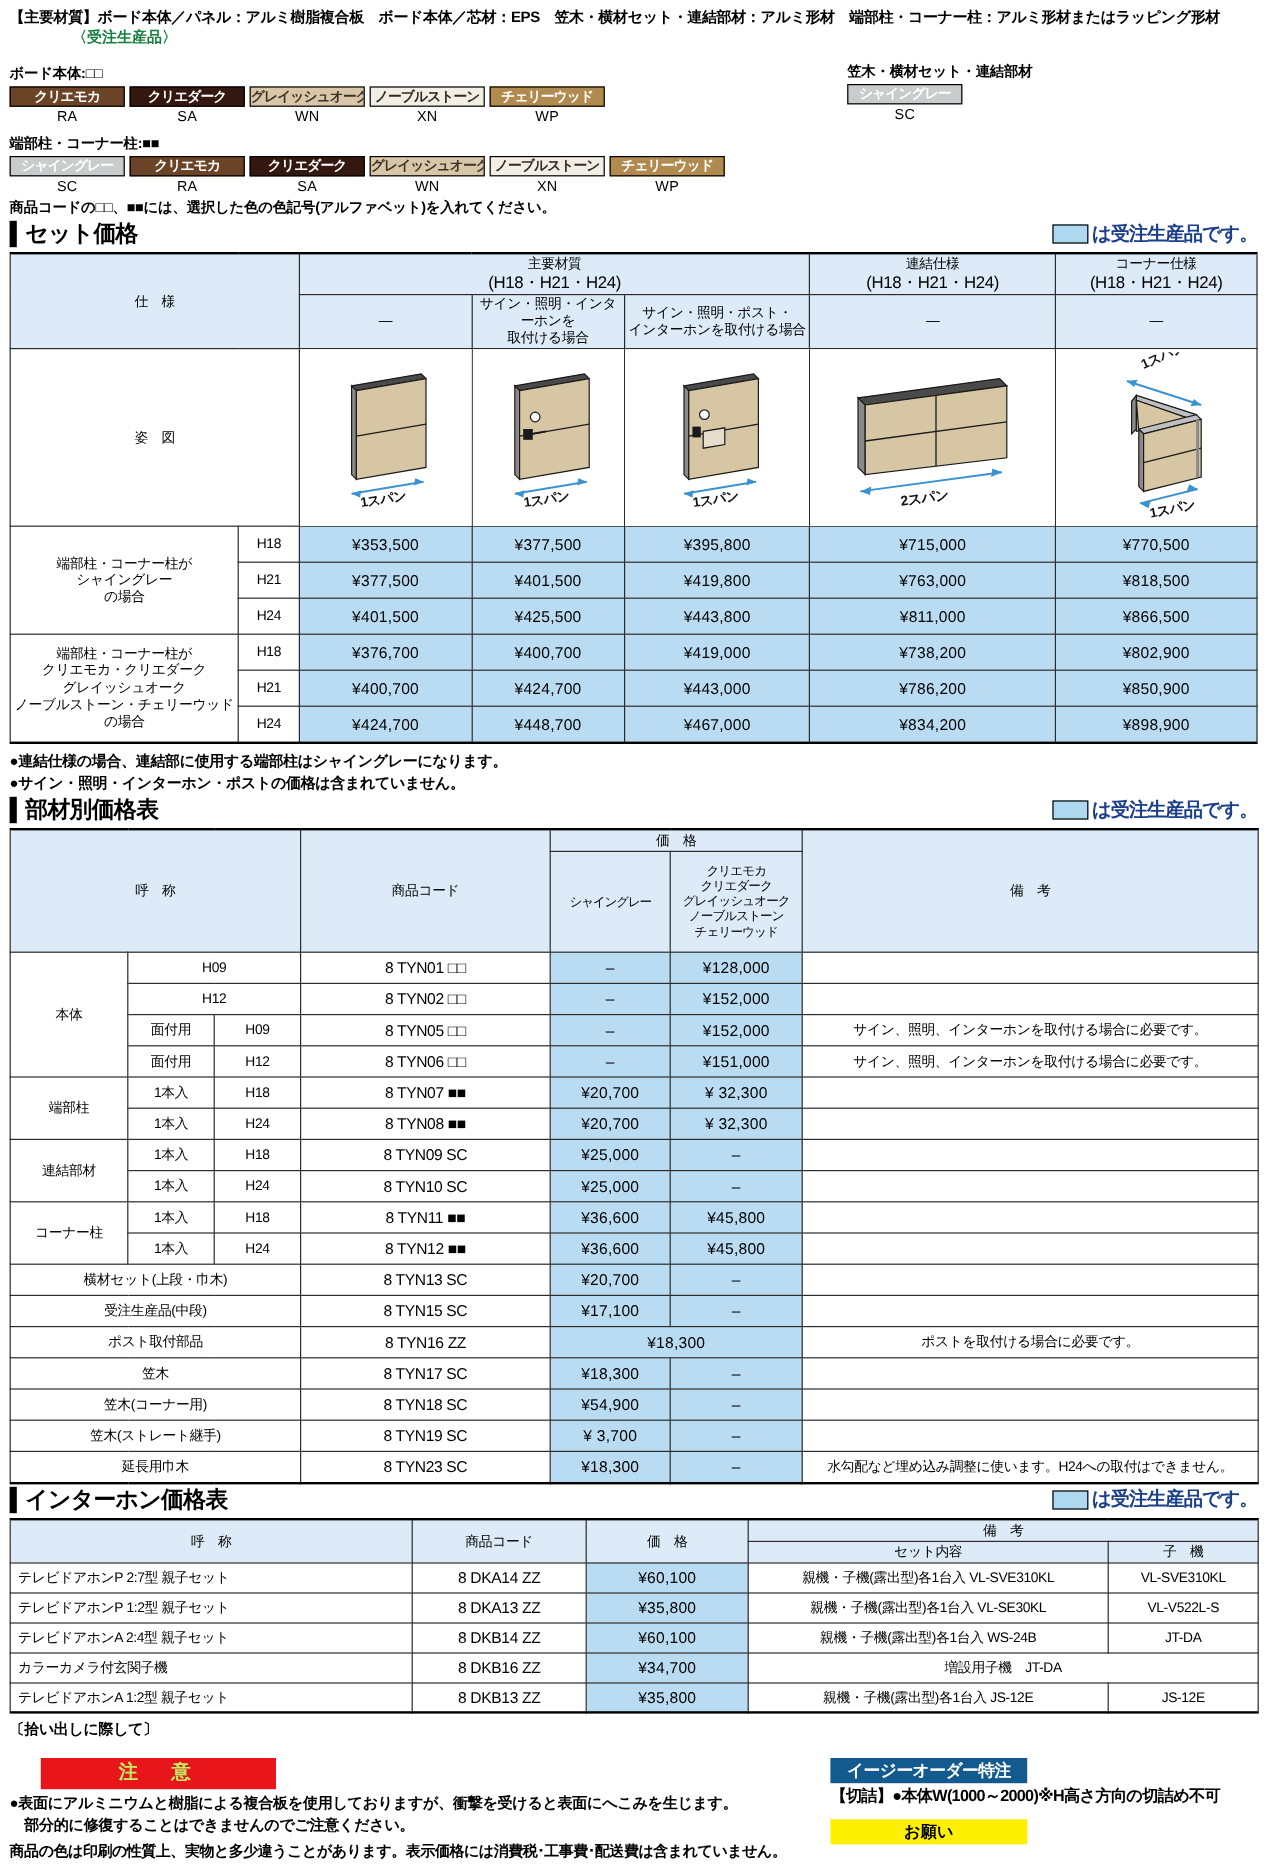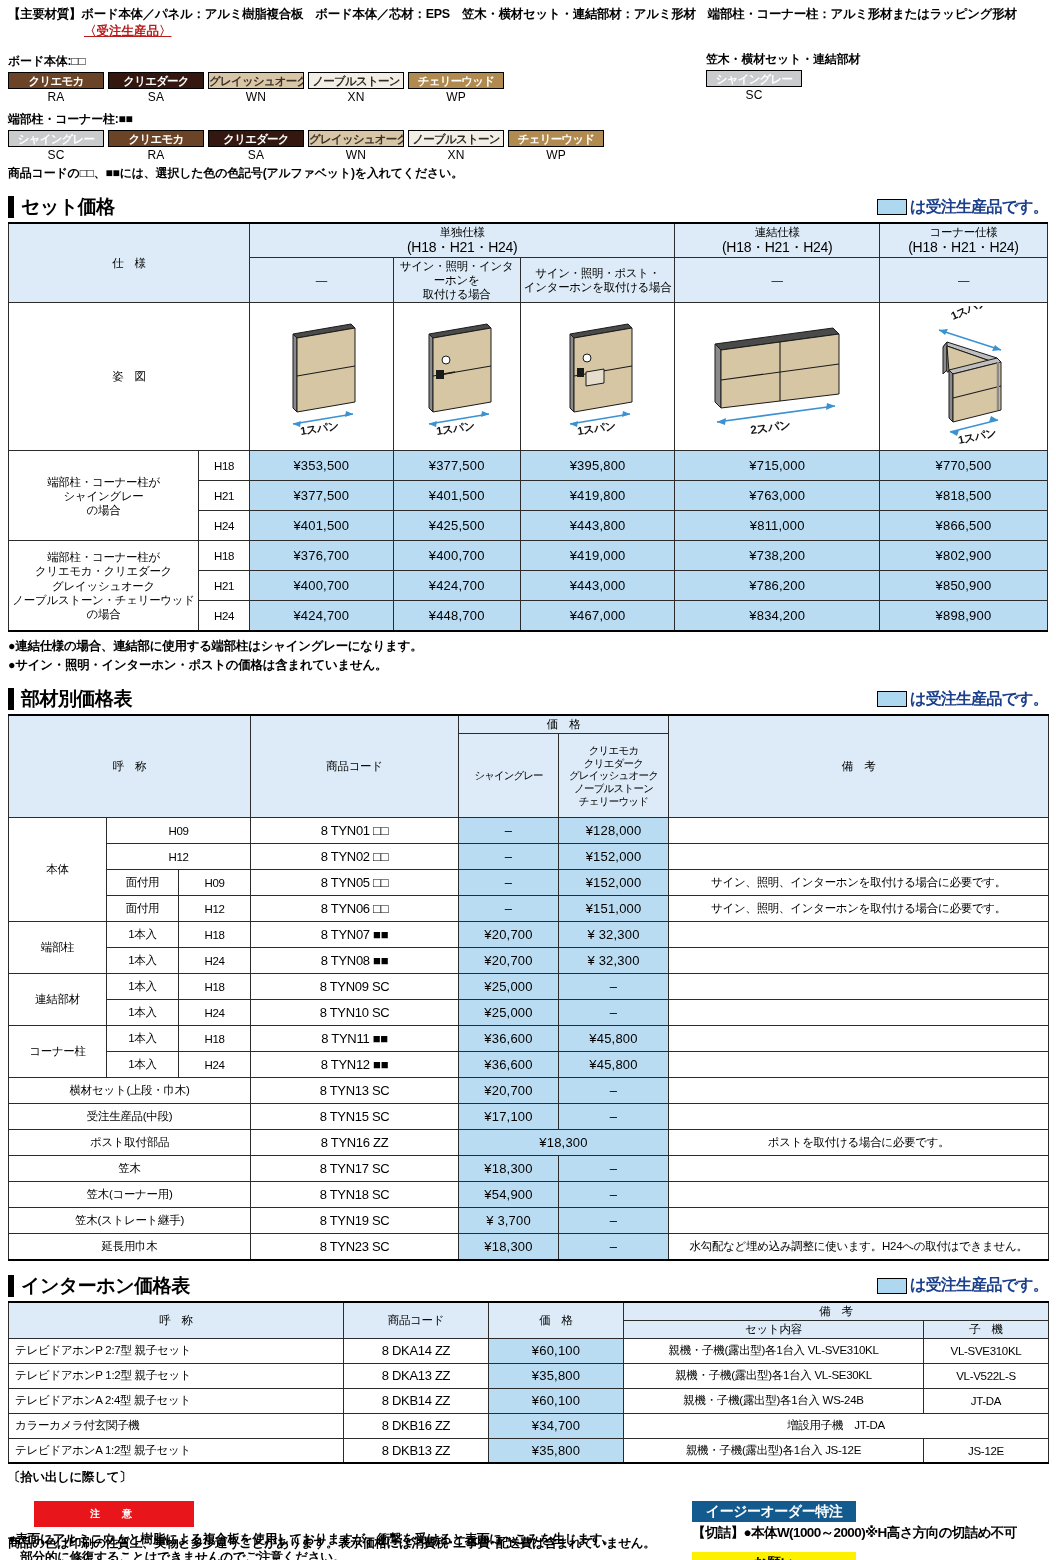--- a/index.html
+++ b/index.html
@@ -10,39 +10,39 @@
     font-family:"Liberation Sans","DejaVu Sans",sans-serif;
     color:#000;
     font-size:11px;
     position:relative;
     overflow:hidden;
   }
   .page { position:relative; width:1056px; height:1560px; padding:0 8px; }
 
   
   .mat-line { font-size:12.5px; font-weight:bold; letter-spacing:-0.3px; white-space:nowrap; line-height:1.35; }
-  .mat-sub { font-size:12.5px; font-weight:bold; color:#b91c1c; margin-left:76px; line-height:1.3;text-decoration:underline; }
+  .mat-sub { font-size:12.5px; font-weight:bold; color:#15803d; margin-left:52px; line-height:1.3; }
 
   .sw-head { font-size:12px; font-weight:bold; margin-top:7px; margin-bottom:2px; letter-spacing:-0.2px;}
   .sw-row { display:flex; gap:4px; align-items:flex-start; }
   .sw { width:96px; }
   .sw-chip {
     height:17px; line-height:17px; text-align:center;
     font-size:11.5px; font-weight:bold; letter-spacing:-0.8px;
     border:1px solid #000; white-space:nowrap; overflow:hidden;
   }
   .sw-code { text-align:center; font-size:12px; letter-spacing:0.2px; padding-top:1px; }
   .note-small { font-size:12px; font-weight:bold; margin-top:3px; letter-spacing:-0.2px;}
 
   .right-block { position:absolute; left:706px; top:44px; }
 
   
   .sec {
     display:flex; align-items:center; justify-content:space-between;
-    margin-top:12px; margin-bottom:2px;
+    margin-bottom:2px;
   }
   .sec-title { display:flex; align-items:center; }
   .sec-bar { width:6px; height:22px; background:#000; margin-right:7px; }
   .sec-txt { font-size:19px; font-weight:bold; letter-spacing:-0.5px; }
   .sec-legend { display:flex; align-items:center; font-size:16px; font-weight:bold; color:#1b3f8b; letter-spacing:-0.8px;}
   .legend-box { width:30px; height:16px; background:#aed8ef; border:1px solid #000; margin-right:3px; }
 
   
   table { border-collapse:collapse; width:100%; table-layout:fixed; }
   table.t-main { border-top:2.5px solid #000; border-bottom:2.5px solid #000; }
@@ -58,22 +58,22 @@
   
   .bul { font-size:12.5px; font-weight:bold; letter-spacing:-0.3px; line-height:1.5; }
 
   
   .figcell { height:148px; position:relative; background:#fff; }
   .fig { position:absolute; left:50%; top:50%; transform:translate(-50%,-50%); }
   .spanlbl { font-size:11px; font-weight:bold; color:#111; }
 
   
   .caut-bar {
-    width:160px; height:26px; background:#e8161b; color:#ffffff;
-    font-size:10px; font-weight:bold; text-align:center; line-height:26px;
+    width:196px; height:26px; background:#e8161b; color:#bef264;
+    font-size:16px; font-weight:bold; text-align:center; line-height:26px;
     letter-spacing:6px; margin-left:26px;
   }
   .caut-body { font-size:12.6px; font-weight:bold; line-height:1.45; letter-spacing:-0.3px; }
   .eo-bar {
     width:164px; height:21px; background:#135b8e; color:#fff;
     font-size:14px; font-weight:bold; text-align:center; line-height:21px; letter-spacing:-0.5px;
   }
   .ow-bar {
     width:164px; height:21px; background:#fdf000; color:#000;
     font-size:13.5px; font-weight:bold; text-align:center; line-height:21px;
@@ -177,21 +177,21 @@
       <col style="width:130px">
         <col style="width:115px">
         <col style="width:140px">
       <col style="width:185px">
         <col style="width:152px">
     </colgroup>
     <tbody>
       <tr>
         <td class="hdr" rowspan="2" colspan="2">仕　様</td>
         <td class="hdr lh12" colspan="3">
-          <div>単独仕様</div>
+          <div>主要材質</div>
           <div class="small9">(H18・H21・H24)</div>
         </td>
         <td class="hdr lh12">
           <div>連結仕様</div>
           <div class="small9">(H18・H21・H24)</div>
         </td>
         <td class="hdr lh12">
           <div>コーナー仕様</div>
           <div class="small9">(H18・H21・H24)</div>
         </td>

